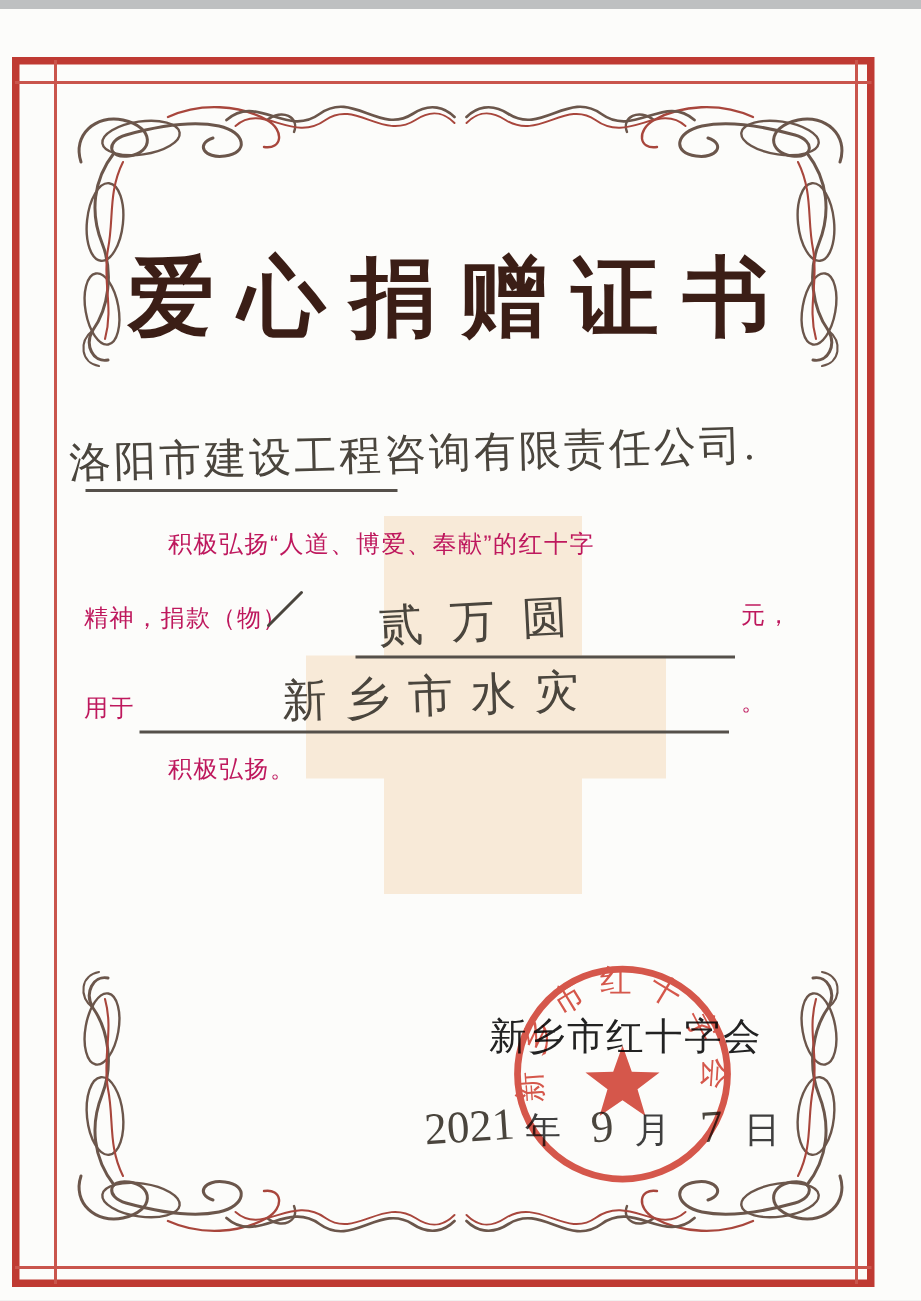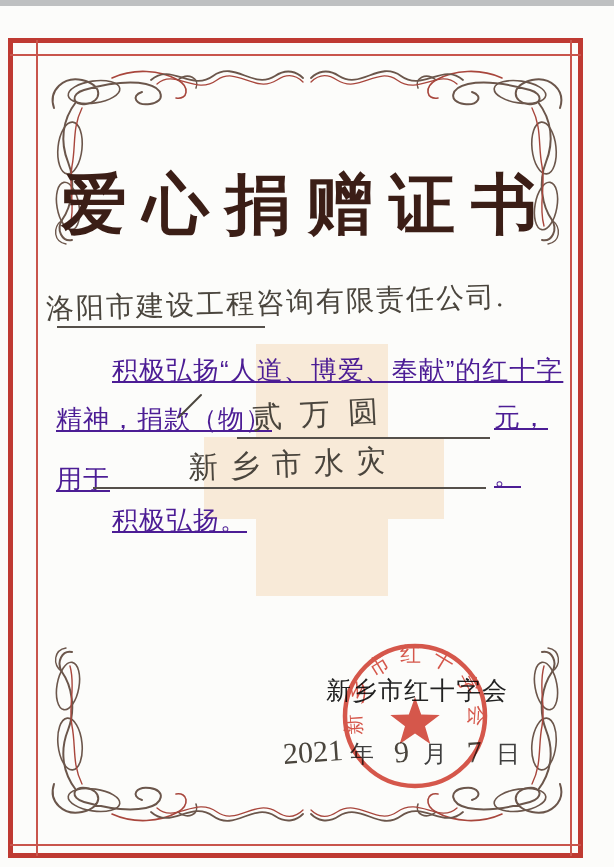--- a/index.html
+++ b/index.html
@@ -19,22 +19,22 @@
   .fl-r{stroke:#a8463c;fill:none;stroke-linecap:round;}
   .flip-x{transform:scaleX(-1);}
   .flip-y{transform:scaleY(-1);}
   .flip-xy{transform:scale(-1,-1);}
 
   
   .wm{position:absolute;background:#f8ead8;z-index:0;}
 
   
   .title{position:absolute;left:0;right:0;top:160px;text-align:center;z-index:2;
-         font-family:"DejaVu Serif",serif;font-weight:700;font-size:66px;letter-spacing:16px;color:#3b1e16;}
-  .print{position:absolute;z-index:2;color:#4c1d95;font-size:26px;letter-spacing:1px;text-decoration:underline;}
+         font-family:"DejaVu Serif",serif;font-weight:700;font-size:58px;letter-spacing:16px;color:#3b1e16;}
+  .print{position:absolute;z-index:2;color:#be185d;font-size:16px;letter-spacing:1px;}
   .hand{position:absolute;z-index:2;color:#4a453d;font-family:cursive;}
   .uline{position:absolute;z-index:2;background:#55504a;height:2px;}
   .issuer{position:absolute;left:326px;top:674px;z-index:2;color:#222;font-size:25px;letter-spacing:1px;}
   .date-row{position:absolute;left:283px;top:735px;z-index:2;display:flex;align-items:baseline;}
   .date-row .print-part{color:#3f3f3f;font-size:24px;}
   .date-row .hand-part{color:#4a453d;font-family:cursive;font-size:30px;transform:rotate(-4deg);}
   .seal{position:absolute;left:340px;top:641px;z-index:3;mix-blend-mode:multiply;opacity:.92;}
 </style>
 </head>
 <body>

